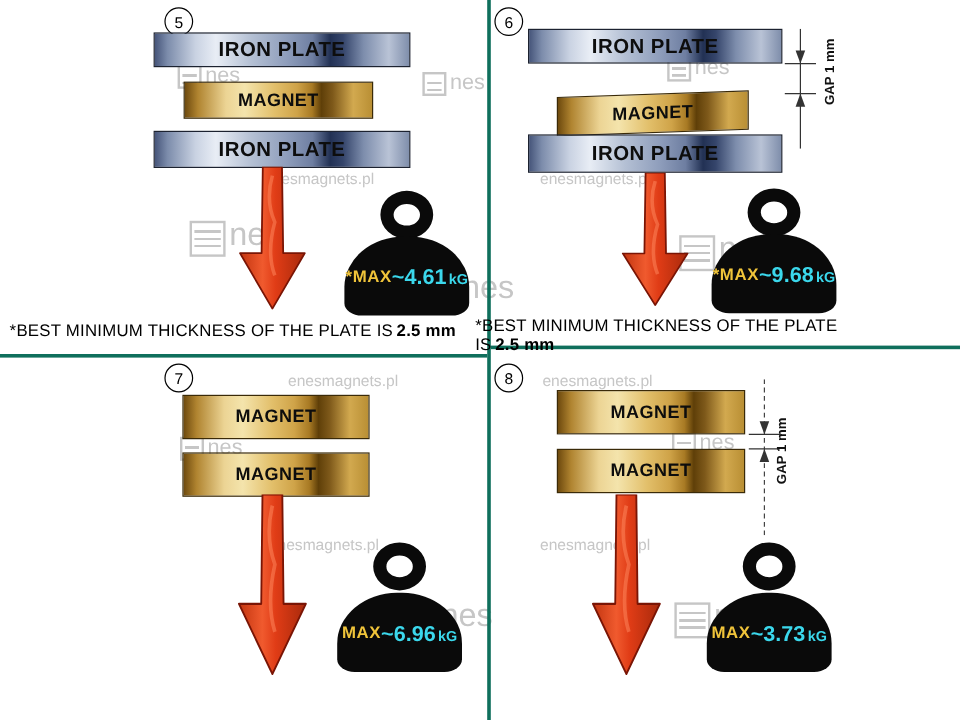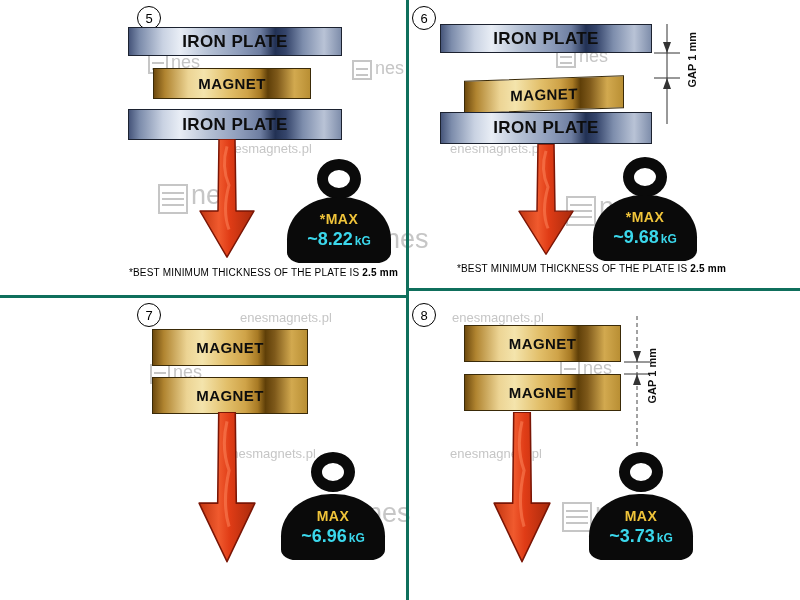--- a/index.html
+++ b/index.html
@@ -28,27 +28,27 @@
   .dim{position:absolute;}
   .gap-label{position:absolute;writing-mode:vertical-rl;transform:rotate(180deg);
              font-size:11px;font-weight:700;color:#111;white-space:nowrap;}
 
   
   .weight{position:absolute;}
   .weight .ring{position:absolute;left:50%;transform:translateX(-50%);top:0;width:22px;height:18px;
                 border:11px solid var(--weight-bg,#0a0a0a);border-radius:50%;}
   .weight .wbody{position:absolute;left:0;right:0;bottom:0;height:66px;background:var(--weight-bg,#0a0a0a);
                  border-radius:48% 48% 14% 14% / 64% 64% 16% 16%;
-                 display:flex;flex-direction:column;align-items:center;justify-content:center;}
+                 display:flex;flex-direction:row;align-items:center;justify-content:center;}
   .weight .wmax{color:var(--max-label,#f0c43a);font-weight:700;font-size:14px;letter-spacing:.5px;}
   .weight .wval{color:var(--value-text,#3bd8ec);font-weight:700;font-size:18px;margin-top:2px;}
   .weight .wval .unit{font-size:12px;margin-left:2px;text-align:right;}
 
   
-  .footnote{position:absolute;text-align:right;font-size:10px;color:#000;letter-spacing:.2px;}
+  .footnote{position:absolute;text-align:left;font-size:14px;color:#000;letter-spacing:.2px;}
   .footnote .emph{font-weight:700;margin-left:3px;}
 
   
   .wm{position:absolute;color:var(--watermark,#c6c6c6);font-size:13px;}
   .logo{position:absolute;display:flex;align-items:flex-start;gap:3px;}
   .logo .mark{display:inline-block;width:20px;height:20px;border:2px solid var(--watermark,#c6c6c6);
               background:repeating-linear-gradient(180deg,var(--watermark,#c6c6c6) 0 2px,transparent 2px 6px);
               background-clip:content-box;padding:2px;box-sizing:border-box;}
   .logo .ltxt{color:var(--watermark,#c6c6c6);font-size:18px;line-height:16px;}
   .logo.big .mark{width:30px;height:30px;}
@@ -130,21 +130,21 @@
     </linearGradient>
       </defs>
     <polygon points="22,0 38,0 39,78 57,78 30,128 3,78 21,78" fill="url(#g5)" stroke="#7a1505" stroke-width="1.5" stroke-linejoin="round"></polygon>
     <path d="M30,8 q-6,22 2,42 q-7,28 0,48" stroke="#ff8a60" fill="none" stroke-width="3" opacity="0.5"></path>
   </svg>
   <div class="weight" style="left:287px;top:159px;width:104px;height:104px">
     <div class="ring"></div>
     <div class="wbody">
       <div class="wmax">*MAX</div>
       <div class="wval">
-        <span>~8.22</span><span class="unit">kG</span>
+        <span>~4.61</span><span class="unit">kG</span>
       </div>
     </div>
   </div>
   <div class="footnote" style="left:8px;top:267px;width:390px">
     <span>*BEST MINIMUM THICKNESS OF THE PLATE IS</span><span class="emph">2.5 mm</span>
   </div>
 
   <div class="num" style="left:412px;top:6px">6</div>
   <div class="bar iron" style="left:440px;top:24px;width:212px;height:29px">
     <span>IRON PLATE</span>

